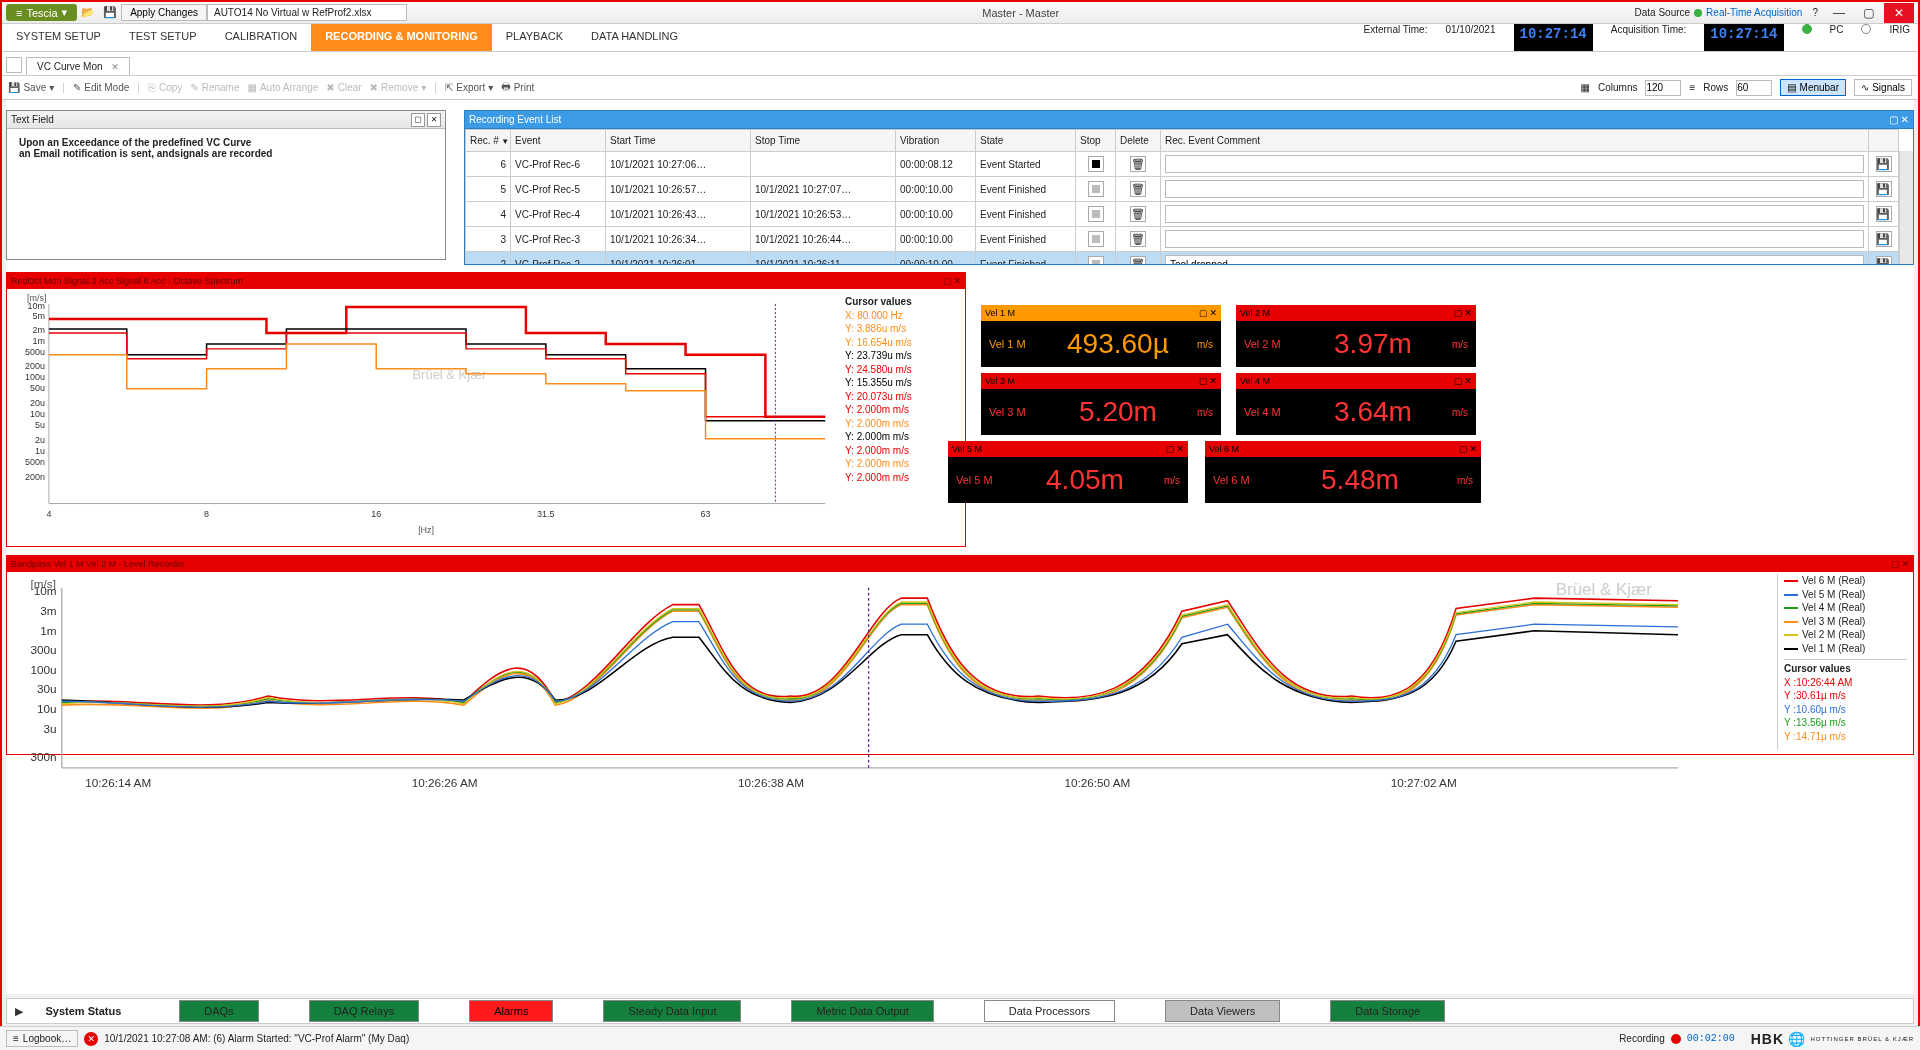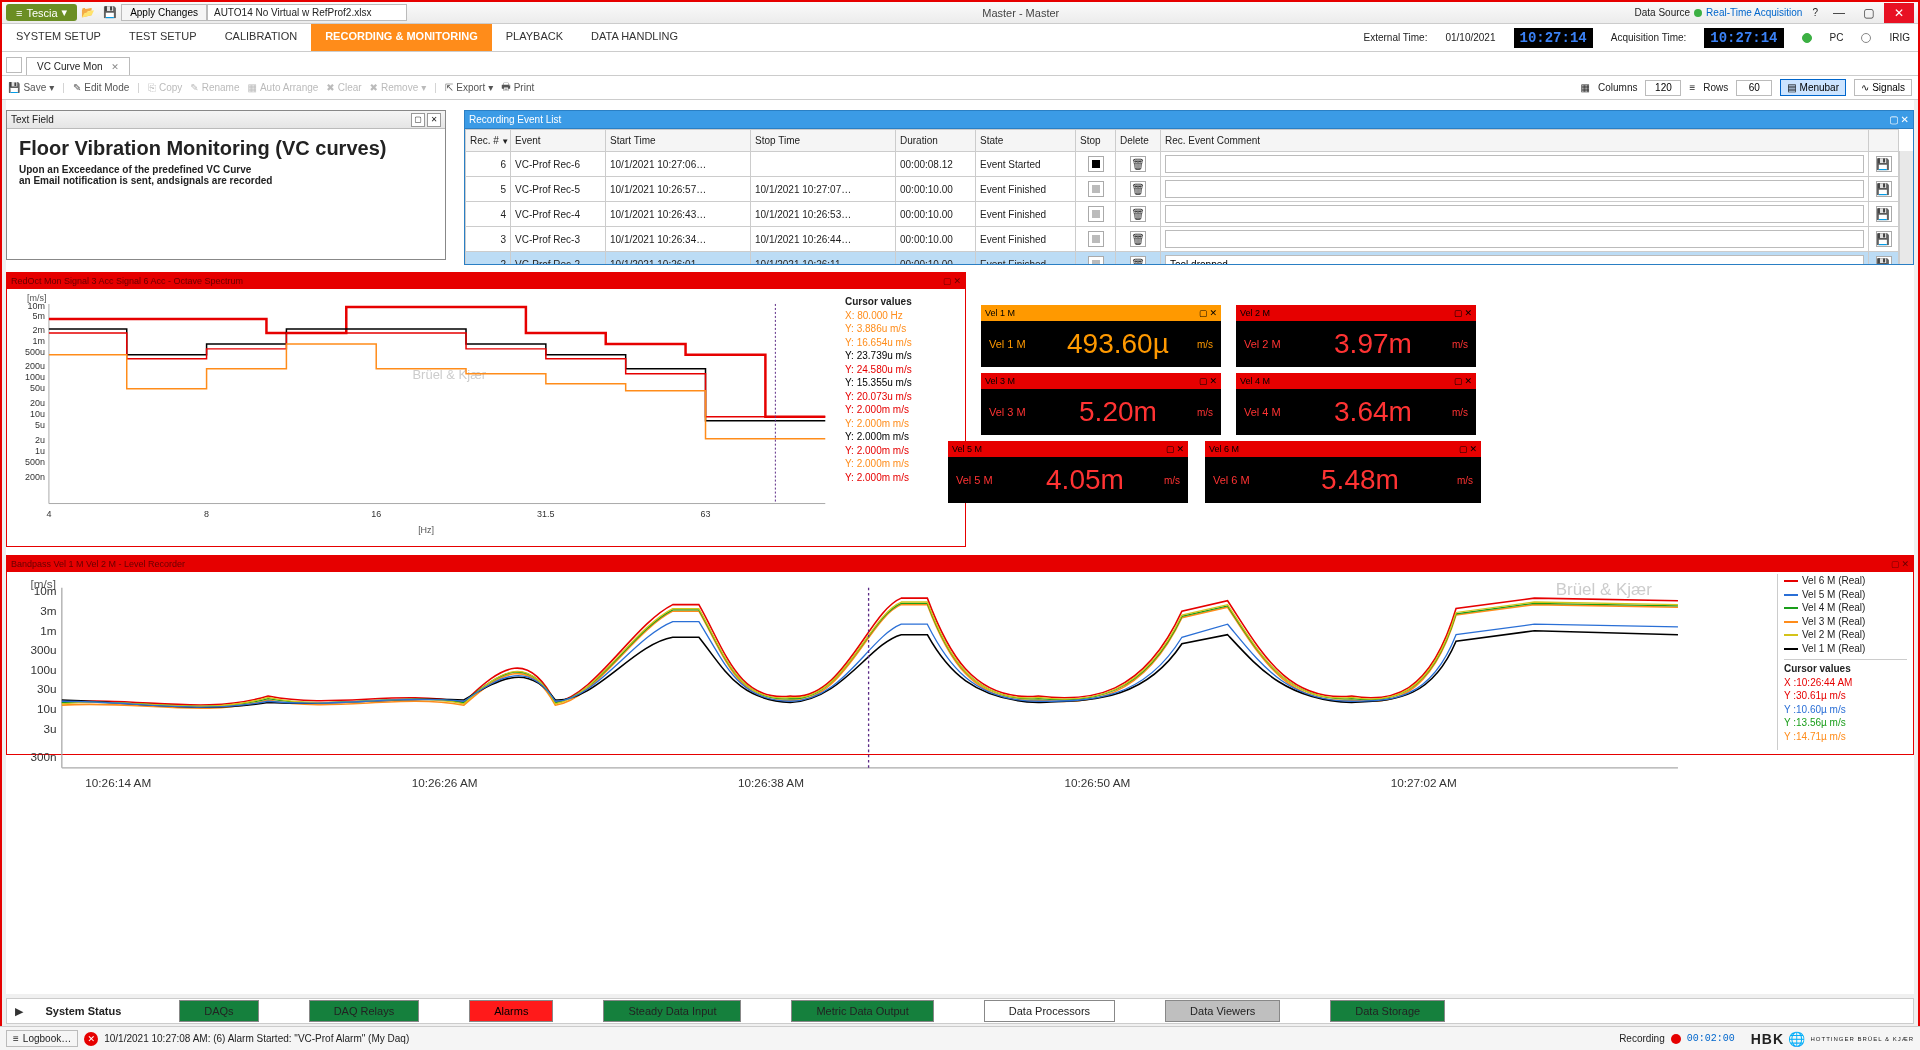--- a/index.html
+++ b/index.html
@@ -11,32 +11,32 @@
 .filebox { border: 1px solid #bbb; background: #fff; padding: 2px 6px; font-size: 10px; min-width: 200px; }
 .title-center { flex: 1; text-align: center; font-size: 11px; color: #444; }
 .win-btns { display: flex; }
 .win-btn { width: 30px; height: 20px; display: flex; align-items: center; justify-content: center; font-size: 12px; color: #333; cursor: pointer; }
 .win-close { background: #e81123; color: #fff; }
 .ds-area { display: flex; align-items: center; gap: 4px; font-size: 10px; }
 .dot-green { width: 8px; height: 8px; border-radius: 50%; background: #3cb043; display: inline-block; }
 .menubar { height: 28px; background: #fff; display: flex; align-items: stretch; border-bottom: 1px solid #ccc; }
 .menubar .mitem { padding: 6px 14px; font-size: 11px; color: #333; cursor: pointer; }
 .menubar .mitem.active { background: #ff8c1a; color: #fff; font-weight: bold; }
-.timebar { margin-left: auto; display: flex; align-items: center; gap: 18px; padding-right: 8px; font-size: 10px; }
+.timebar { margin-left: auto; display: flex; gap: 18px; padding-right: 8px; font-size: 10px; }
 .clock { background: #000; color: #3b82f6; font-family: "Courier New", monospace; font-weight: bold; padding: 2px 6px; font-size: 14px; }
 .radio-circ { width: 10px; height: 10px; border-radius: 50%; border: 1px solid #888; display: inline-block; }
 .radio-circ.on { background: #3cb043; border-color: #3cb043; }
 .tabstrip { height: 24px; background: #fff; border-bottom: 1px solid #ccc; display: flex; align-items: flex-end; padding-left: 4px; }
 .tab { border: 1px solid #bbb; border-bottom: none; padding: 3px 10px; font-size: 10px; background: #fff; margin-right: 2px; position: relative; cursor: pointer; }
 .tab-x { color: #888; margin-left: 6px; font-size: 9px; }
 .toolbar2 { height: 24px; background: #fff; border-bottom: 1px solid #ccc; display: flex; align-items: center; gap: 8px; padding: 0 6px; font-size: 10px; }
 .toolbar2 .t2item { display: flex; align-items: center; gap: 3px; color: #555; cursor: pointer; }
 .toolbar2 .t2item.dis { color: #bbb; cursor: default; }
 .spacer { flex: 1; }
-.numbox { border: 1px solid #bbb; width: 36px; height: 16px; font-size: 10px; text-align: center; }
+.numbox { border: 1px solid #bbb; width: 36px; height: 16px; font-size: 10px; text-align: left; }
 .togglebtn { border: 1px solid #0066cc; background: #cce4ff; padding: 2px 6px; font-size: 10px; cursor: pointer; }
 .workspace { position: absolute; top: 100px; left: 6px; right: 6px; bottom: 56px; background: #fff; }
 .panel { position: absolute; border: 1px solid #888; background: #fff; }
 .panel-hdr { height: 18px; background: linear-gradient(#f5f5f5,#e5e5e5); border-bottom: 1px solid #bbb; display: flex; align-items: center; padding: 0 4px; font-size: 10px; }
 .panel-hdr .hbtns { margin-left: auto; display: flex; gap: 2px; }
 .panel-hdr .hbtn { width: 14px; height: 14px; border: 1px solid #999; background: #fff; font-size: 8px; display: flex; align-items: center; justify-content: center; cursor: pointer; }
 .textfield-body { padding: 8px 12px; }
 .textfield-body h2 { font-size: 20px; font-weight: bold; margin-bottom: 4px; }
 .textfield-body p { font-size: 10px; font-weight: bold; }
 
@@ -176,21 +176,20 @@
 
   <div class="panel" style="left:0;top:10px;width:440px;height:150px">
     <div class="panel-hdr">
       <span>Text Field</span>
       <div class="hbtns">
           <div class="hbtn">▢</div>
           <div class="hbtn">✕</div>
         </div>
     </div>
     <div class="textfield-body">
-      <h2>Floor Vibration Monitoring (VC curves)</h2>
       <p>Upon an Exceedance of the predefined VC Curve</p>
       <p>an Email notification is sent, andsignals are recorded</p>
     </div>
   </div>
 
   <div class="panel" style="left:458px;top:10px;right:0;height:155px;border-color:#2a7fc4">
     <div class="eventlist-hdr">
       <span>Recording Event List</span>
       <div class="hbtns">
           <div class="hbtn">▢</div>
@@ -210,21 +209,21 @@
             <col style="width:45px">
             <col>
             <col style="width:30px">
           </colgroup>
         <thead>
             <tr id="evt-head">
               <th>Rec. #<span style="font-size: 8px;"> ▼</span></th>
               <th>Event</th>
               <th>Start Time</th>
               <th>Stop Time</th>
-              <th>Duration</th>
+              <th>Vibration</th>
               <th>State</th>
               <th>Stop</th>
               <th>Delete</th>
               <th>Rec. Event Comment</th>
               <th></th>
             </tr>
           </thead>
         <tbody id="evt-body">
             <tr>
               <td class="r">6</td>

